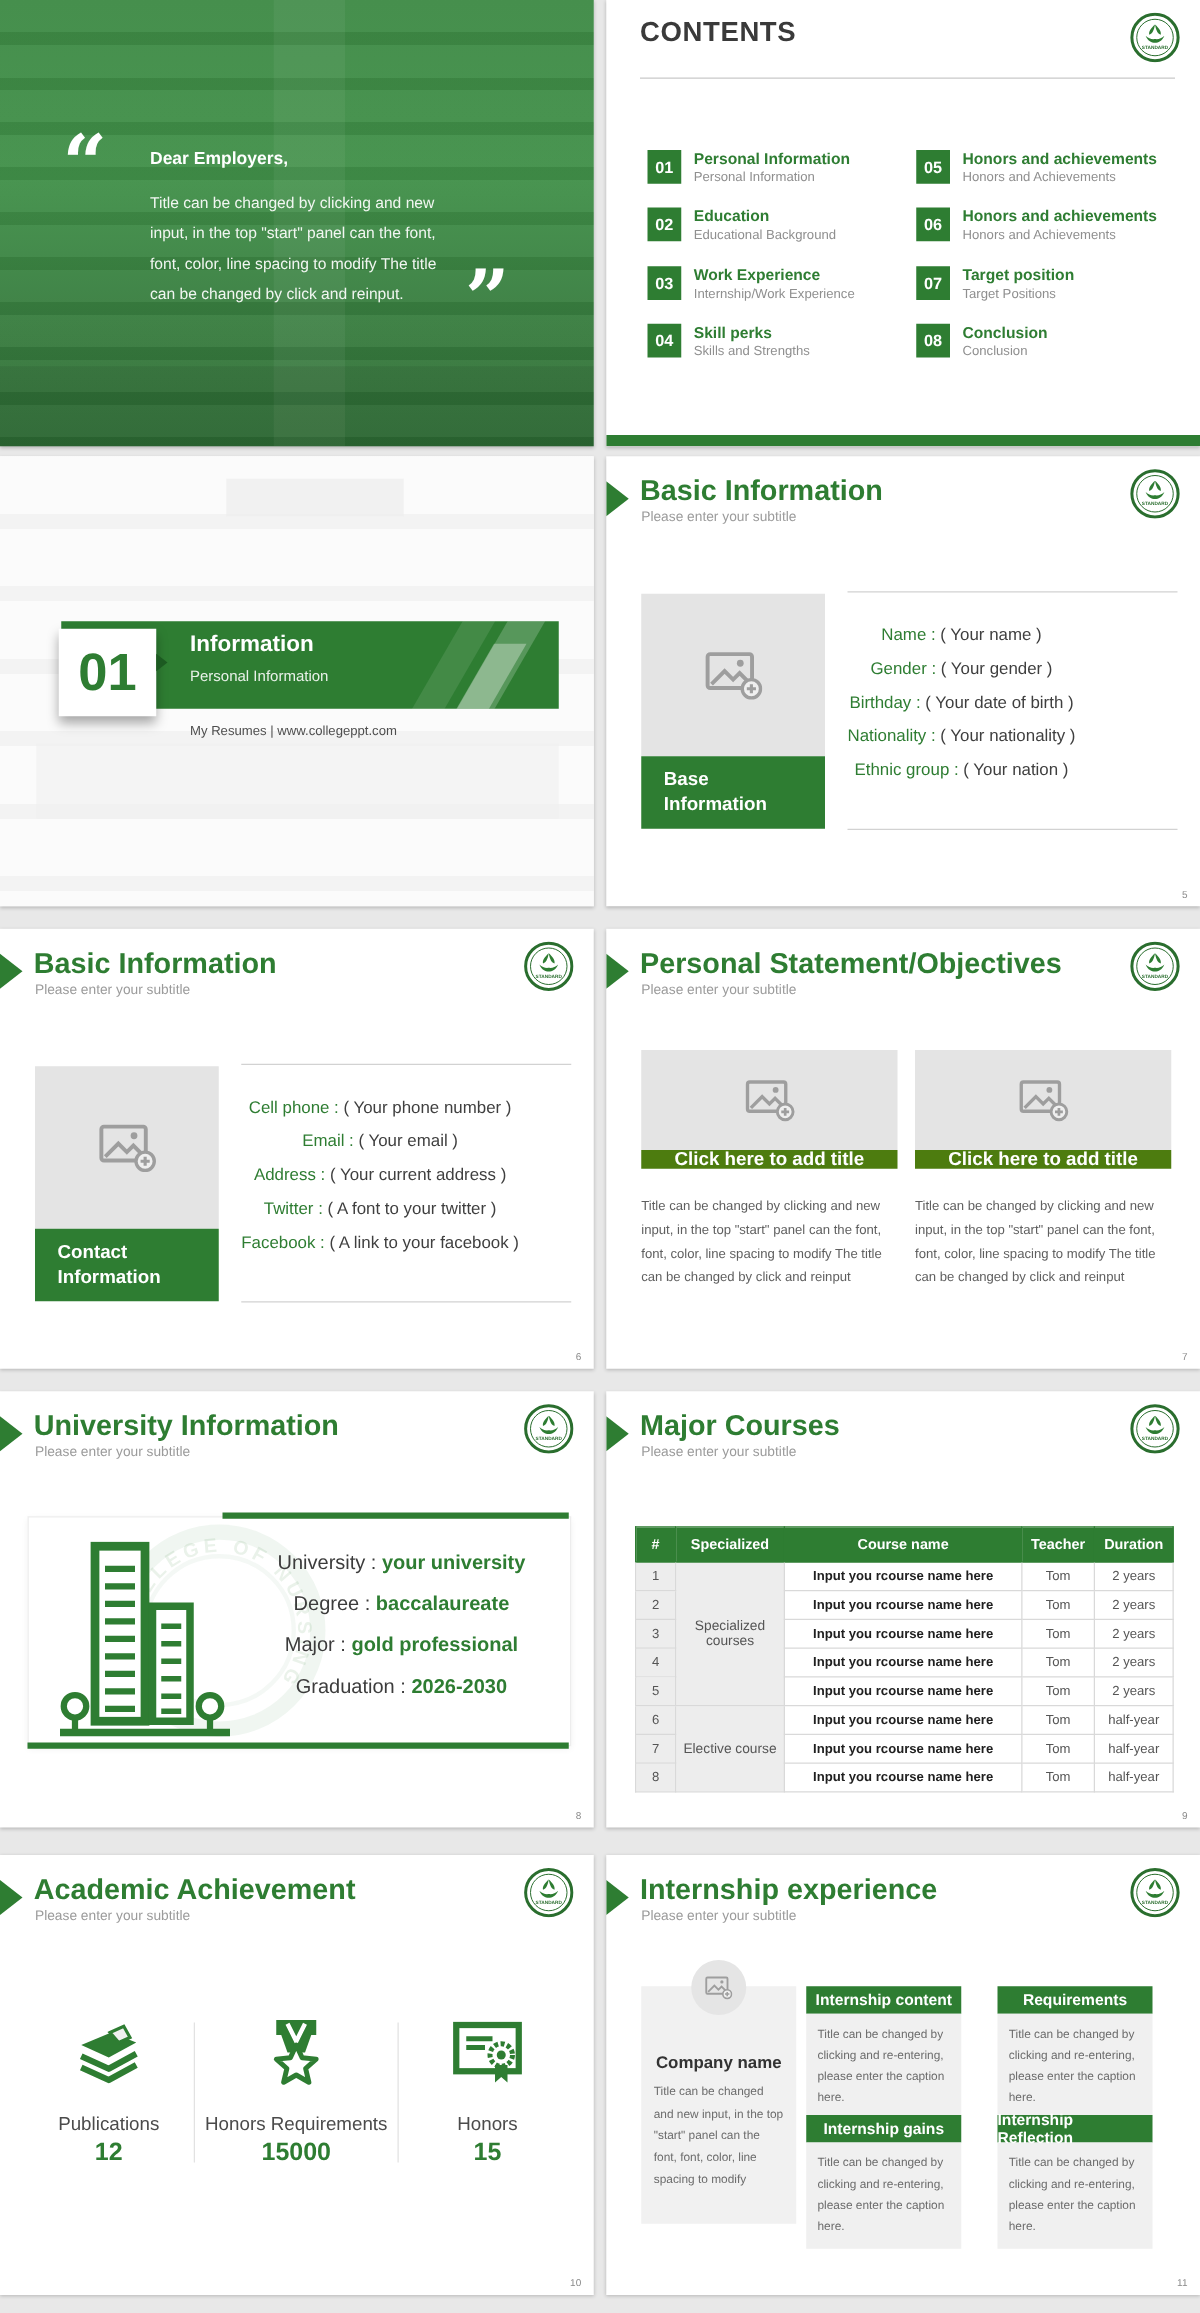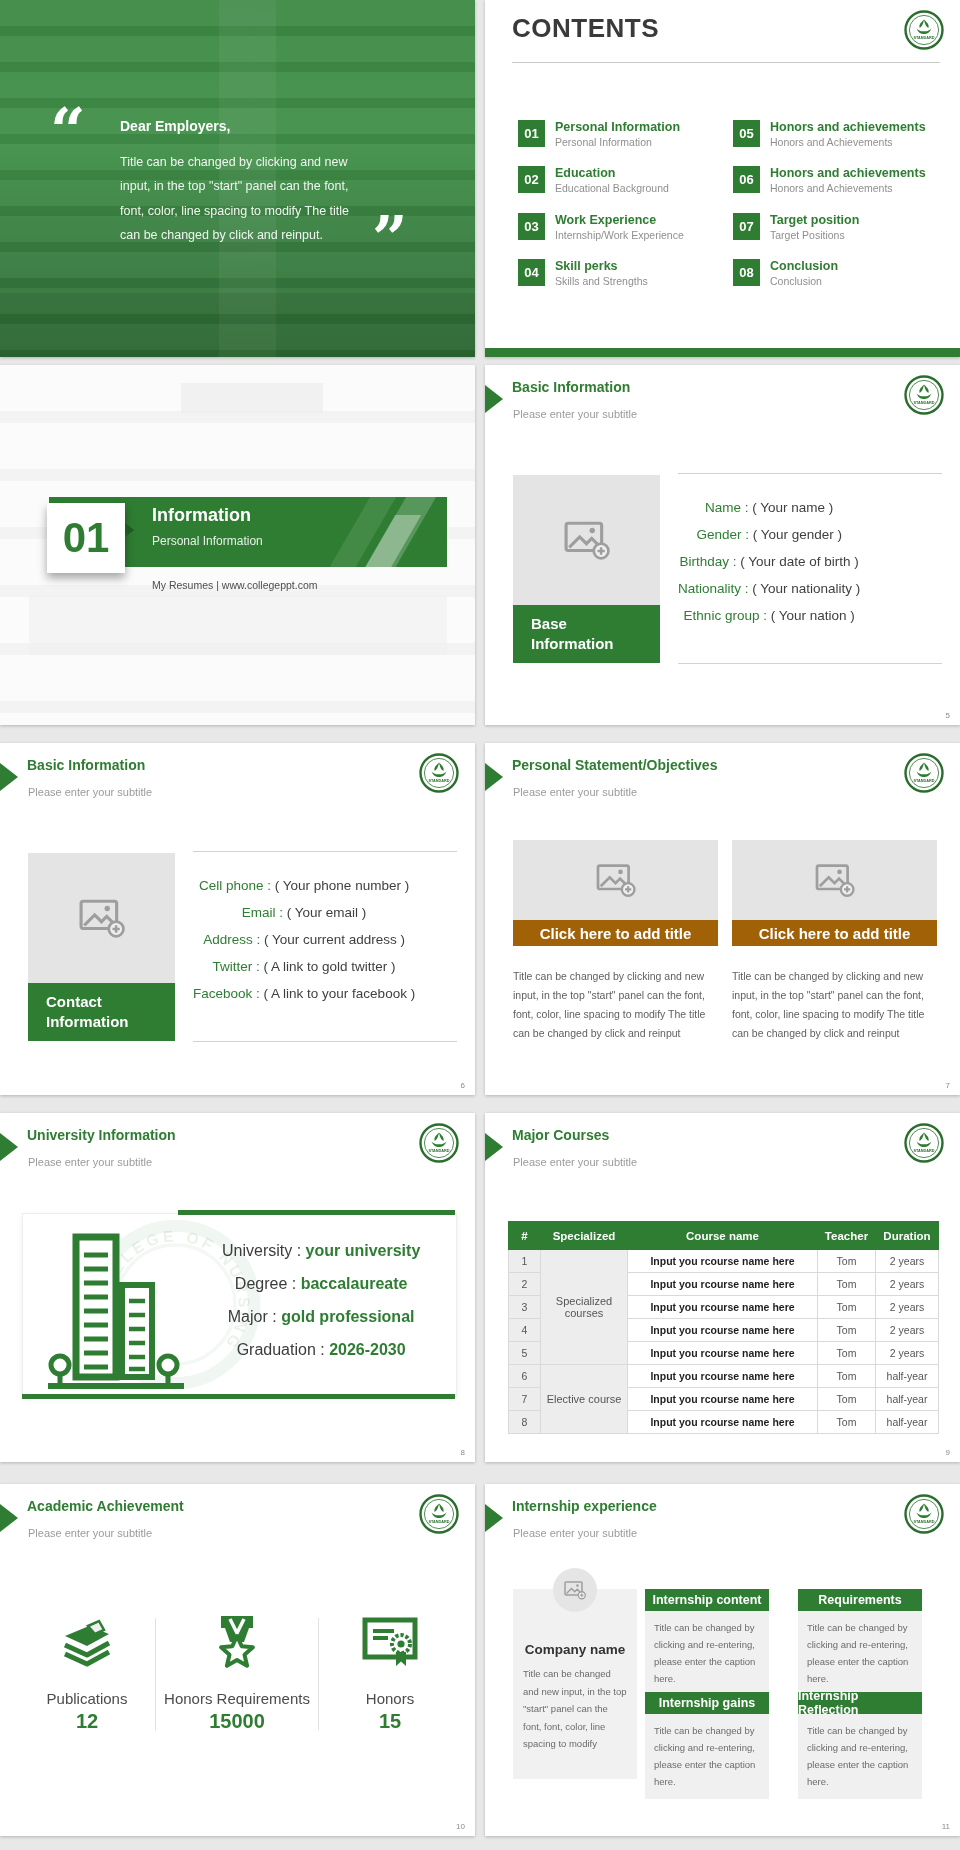--- a/index.html
+++ b/index.html
@@ -15,41 +15,41 @@
   #s5{left:0;top:743px;width:475px;height:352px;}
   #s6{left:485px;top:743px;width:475px;height:352px;}
   #s7{left:0;top:1113px;width:475px;height:349px;}
   #s8{left:485px;top:1113px;width:475px;height:349px;}
   #s9{left:0;top:1484px;width:475px;height:352px;}
   #s10{left:485px;top:1484px;width:475px;height:352px;}
 
   
   .hdr-arrow{position:absolute;left:0;top:20px;width:0;height:0;
     border-top:14px solid transparent;border-bottom:14px solid transparent;border-left:18px solid #2e7d32;}
-  .hdr-title{position:absolute;left:27px;top:14px;font-size:14px;font-weight:bold;color:#2e7d32;white-space:nowrap;}
+  .hdr-title{position:absolute;left:27px;top:14px;font-size:23px;font-weight:bold;color:#2e7d32;white-space:nowrap;}
   .hdr-sub{position:absolute;left:28px;top:43px;font-size:11px;color:#9b9b9b;}
   .logo{position:absolute;right:16px;top:10px;width:40px;height:40px;}
   .pagenum{position:absolute;right:10px;bottom:5px;font-size:8px;color:#8a8a8a;}
 
   
   #s1{
     background:
       repeating-linear-gradient(180deg, rgba(255,255,255,.045) 0 26px, rgba(0,0,0,.055) 26px 36px),
       linear-gradient(180deg,#3e8a45 0%,#419049 40%,#36793d 78%,#2f6f36 100%);
   }
   #s1 .photo-hint{position:absolute;left:46%;top:0;width:12%;height:100%;background:rgba(255,255,255,.05);}
   #s1 .photo-hint2{position:absolute;left:0;bottom:0;width:100%;height:18%;background:rgba(0,0,0,.07);}
   .q-mark{position:absolute;font-family:"DejaVu Serif",serif;font-weight:bold;color:#fff;font-size:62px;line-height:1;}
   .q-open{left:50px;top:100px;}
   .q-close{left:372px;top:208px;}
   .q-title{position:absolute;left:120px;top:118px;font-size:14px;font-weight:bold;color:#fff;}
   .q-body{position:absolute;left:120px;top:150px;width:252px;font-size:12.5px;line-height:1.95;color:#f1f6f1;}
 
   
-  .c-title{position:absolute;left:27px;top:13px;font-size:26px;font-weight:bold;color:#3a3a3a;letter-spacing:.5px;}
+  .c-title{position:absolute;left:27px;top:13px;font-size:22px;font-weight:bold;color:#3a3a3a;letter-spacing:.5px;}
   .c-rule{position:absolute;left:27px;top:62px;width:428px;height:1px;background:#c9c9c9;}
   .c-item{position:absolute;display:flex;gap:10px;width:212px;}
   .c-badge{width:27px;height:27px;flex:0 0 27px;background:#2e7d32;color:#fff;font-size:13px;font-weight:bold;
     display:flex;align-items:center;justify-content:center;}
   .c-it{font-size:12.5px;font-weight:bold;color:#2e7d32;line-height:1.15;}
   .c-is{font-size:10.5px;color:#8f8f8f;margin-top:2px;}
   .c-bottom{position:absolute;left:0;bottom:0;width:100%;height:9px;background:#2e7d32;}
 
   
   #s3{background:
@@ -82,21 +82,21 @@
   .fld{font-size:13.5px;line-height:27px;white-space:nowrap;}
   .fl{color:#2e7d32;}
   .fl::after{content:" :  ";}
   .fv{color:#3f3f3f;}
 
   
   .st-card{position:absolute;top:97px;width:205px;}
   .st-card.c1{left:28px;} .st-card.c2{left:247px;}
   .st-img{height:80px;background:#e4e4e4;display:flex;align-items:center;justify-content:center;}
   .st-img .ic{width:40px;height:36px;}
-  .st-bar{height:26px;background:#a16207;color:#fff;font-size:15px;font-weight:bold;
+  .st-bar{height:15px;background:#4d7c0f;color:#fff;font-size:15px;font-weight:bold;
     display:flex;align-items:center;justify-content:center;}
   .st-txt{margin-top:21px;font-size:10.5px;color:#5f5f5f;line-height:1.8;}
 
   
   .u-card{position:absolute;left:22px;top:100px;width:433px;height:182px;background:#fff;
     border:1px solid #ededed;box-shadow:0 2px 6px rgba(0,0,0,.07);}
   .u-topline{position:absolute;left:178px;top:97px;width:277px;height:5px;background:#2e7d32;}
   .u-botline{position:absolute;left:22px;top:281px;width:433px;height:5px;background:#2e7d32;}
   .u-wm{position:absolute;left:88px;top:104px;width:175px;height:175px;}
   .u-icon{position:absolute;left:46px;top:116px;width:140px;height:160px;}
@@ -285,21 +285,21 @@
           <circle cx="35.5" cy="30.5" r="7" fill="#efefef" stroke="#9e9e9e" stroke-width="2.6"></circle>
           <path d="M35.5 27 v7 M32 30.5 h7" stroke="#9e9e9e" stroke-width="2.4"></path>
         </svg></span>
     </div>
   <div class="label-box">Contact Information</div>
   <div class="rule-top"></div>
   <div class="fields">
     <div class="fld"><span class="fl">Cell phone</span><span class="fv">( Your phone number )</span></div>
     <div class="fld"><span class="fl">Email</span><span class="fv">( Your email )</span></div>
     <div class="fld"><span class="fl">Address</span><span class="fv">( Your current address )</span></div>
-    <div class="fld"><span class="fl">Twitter</span><span class="fv">( A link to gold twitter )</span></div>
+    <div class="fld"><span class="fl">Twitter</span><span class="fv">( A font to your twitter )</span></div>
     <div class="fld"><span class="fl">Facebook</span><span class="fv">( A link to your facebook )</span></div>
   </div>
   <div class="rule-bot"></div>
   <div class="pagenum">6</div>
 </section>
 
 <section class="slide" id="s6">
   <div class="hdr-arrow"></div>
   <div class="hdr-title">Personal Statement/Objectives</div>
   <div class="hdr-sub">Please enter your subtitle</div>

